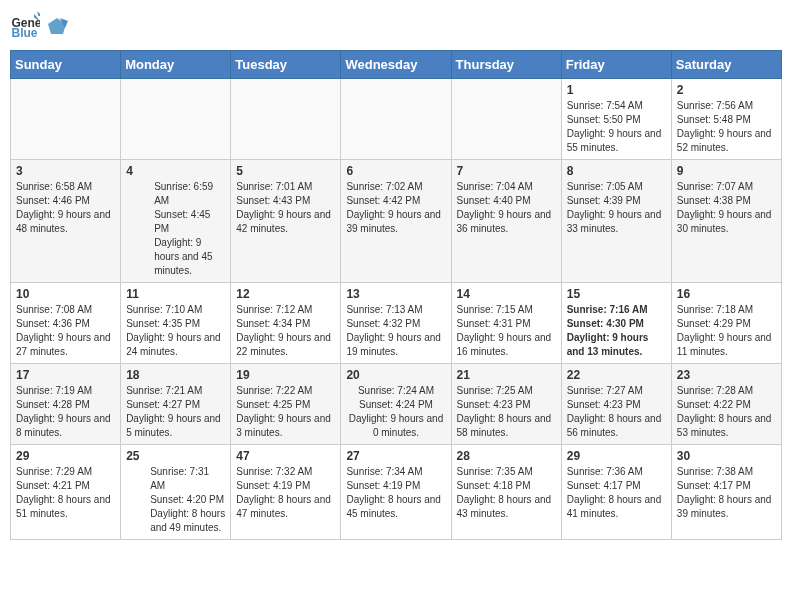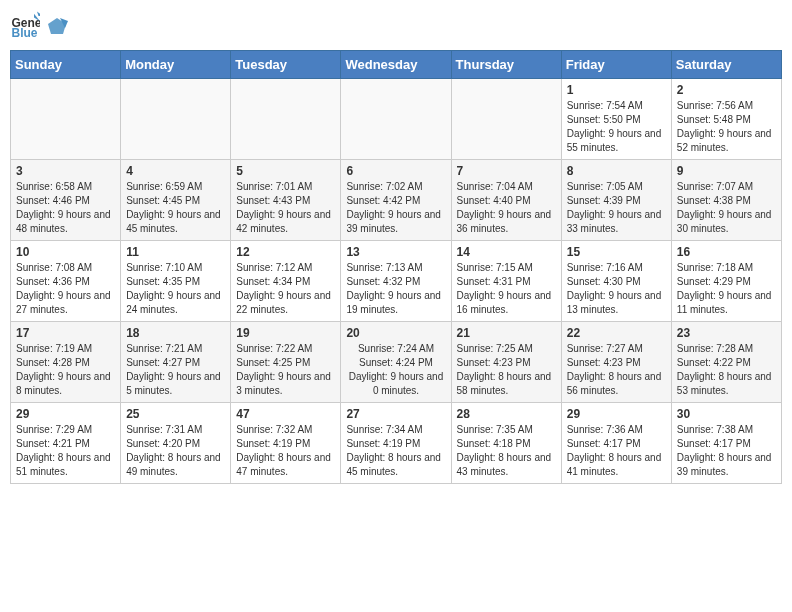--- a/index.html
+++ b/index.html
@@ -145,21 +145,21 @@
       </tr>
       <tr>
         <td>
           <span class="day-number">3</span>
           <div class="day-info" style="white-space: pre-line;">Sunrise: 6:58 AM
 Sunset: 4:46 PM
 Daylight: 9 hours and 48 minutes.</div>
         </td>
         <td>
           <span class="day-number">4</span>
-          <div class="day-info" style="white-space: pre-line;">Sunrise: 6:59 AM
+          <div class="day-info" style="white-space: pre-line; margin-left: 28px;">Sunrise: 6:59 AM
 Sunset: 4:45 PM
 Daylight: 9 hours and 45 minutes.</div>
         </td>
         <td>
           <span class="day-number">5</span>
           <div class="day-info" style="white-space: pre-line;">Sunrise: 7:01 AM
 Sunset: 4:43 PM
 Daylight: 9 hours and 42 minutes.</div>
         </td>
         <td>
@@ -213,21 +213,21 @@
 Daylight: 9 hours and 19 minutes.</div>
         </td>
         <td>
           <span class="day-number">14</span>
           <div class="day-info" style="white-space: pre-line;">Sunrise: 7:15 AM
 Sunset: 4:31 PM
 Daylight: 9 hours and 16 minutes.</div>
         </td>
         <td>
           <span class="day-number">15</span>
-          <div class="day-info" style="white-space: pre-line;">Sunrise: 7:16 AM
+          <div class="day-info" style="white-space: pre-line; font-weight: bold;">Sunrise: 7:16 AM
 Sunset: 4:30 PM
 Daylight: 9 hours and 13 minutes.</div>
         </td>
         <td>
           <span class="day-number">16</span>
           <div class="day-info" style="white-space: pre-line;">Sunrise: 7:18 AM
 Sunset: 4:29 PM
 Daylight: 9 hours and 11 minutes.</div>
         </td>
       </tr>
@@ -277,21 +277,21 @@
       </tr>
       <tr>
         <td>
           <span class="day-number">29</span>
           <div class="day-info" style="white-space: pre-line;">Sunrise: 7:29 AM
 Sunset: 4:21 PM
 Daylight: 8 hours and 51 minutes.</div>
         </td>
         <td>
           <span class="day-number">25</span>
-          <div class="day-info" style="white-space: pre-line;">Sunrise: 7:31 AM
+          <div class="day-info" style="white-space: pre-line; margin-left: 24px;">Sunrise: 7:31 AM
 Sunset: 4:20 PM
 Daylight: 8 hours and 49 minutes.</div>
         </td>
         <td>
           <span class="day-number">47</span>
           <div class="day-info" style="white-space: pre-line;">Sunrise: 7:32 AM
 Sunset: 4:19 PM
 Daylight: 8 hours and 47 minutes.</div>
         </td>
         <td>

